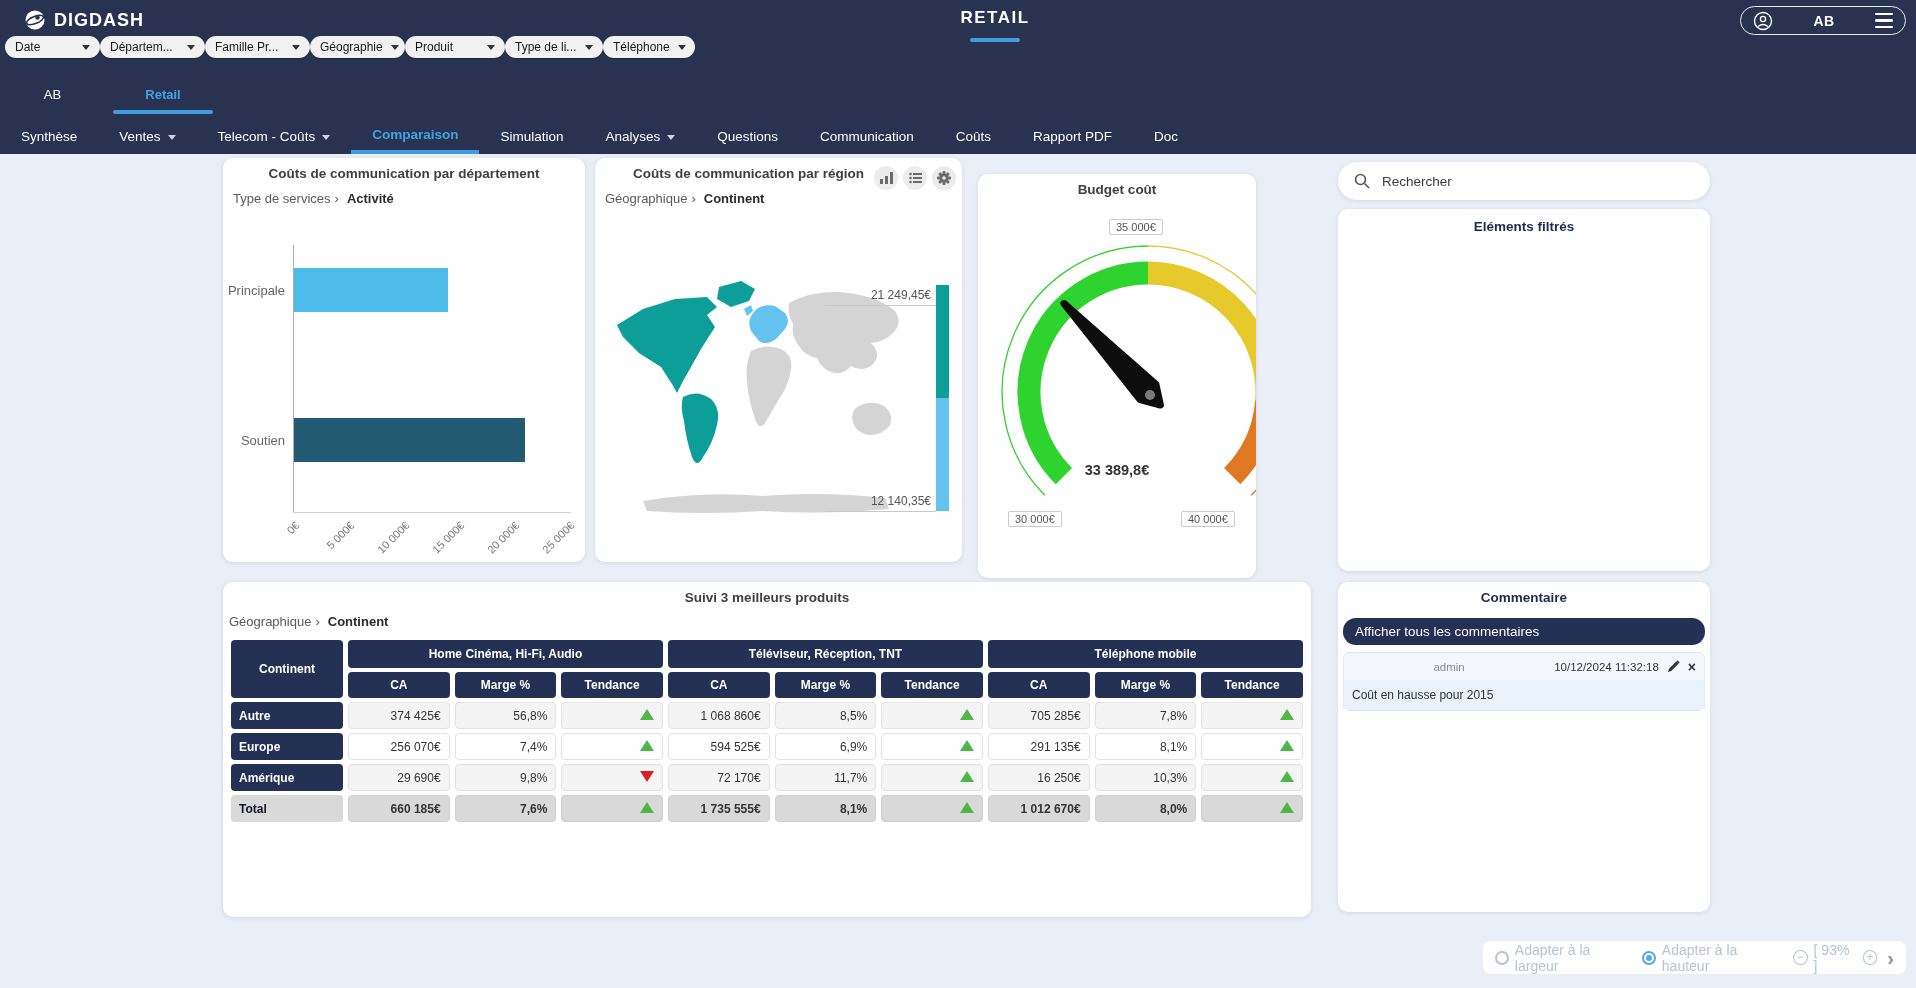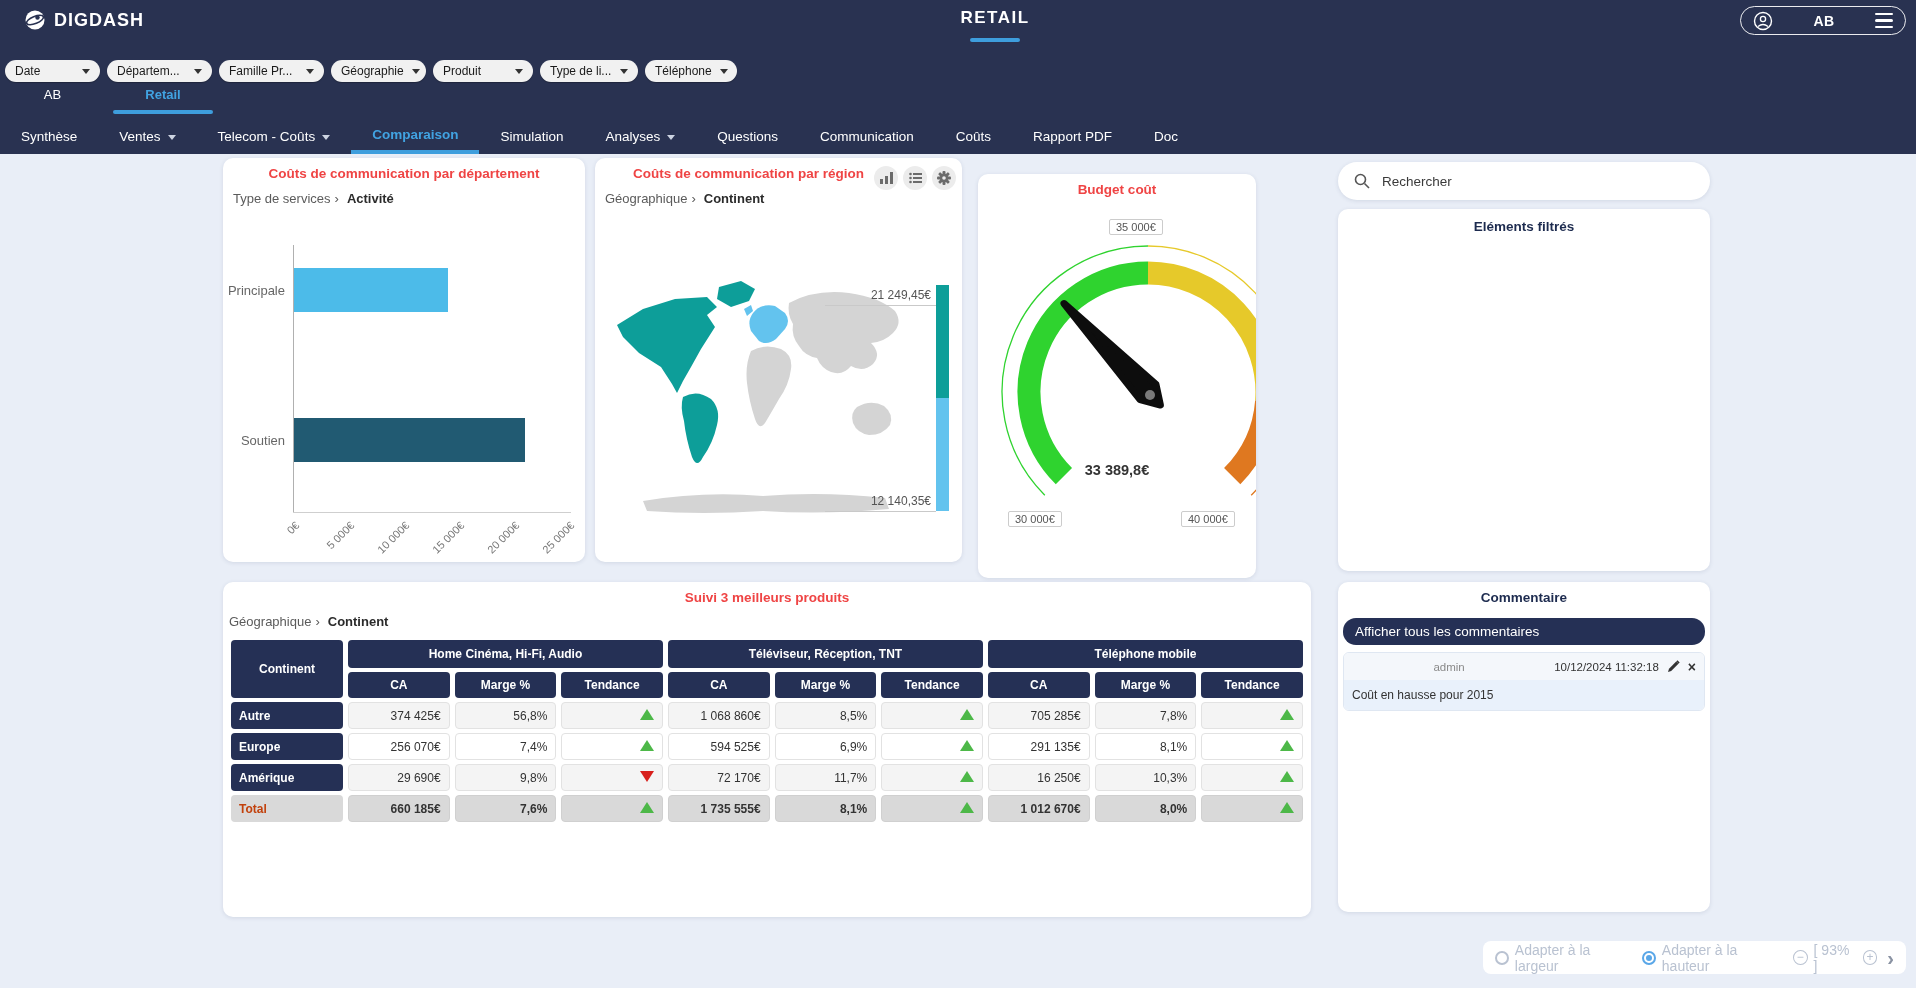--- a/index.html
+++ b/index.html
@@ -21,21 +21,21 @@
     color:#fff; font-size:17px; font-weight:bold; letter-spacing:1.5px; }
   .retail-underline { position:absolute; left:970px; top:38px; width:50px; height:4px; border-radius:2px; background:#3e9edd; }
   .user-pill { position:absolute; left:1740px; top:6px; width:166px; height:29px;
     border:1.5px solid rgba(255,255,255,.9); border-radius:15px; display:flex; align-items:center;
     justify-content:space-between; padding:0 12px; color:#fff; cursor:pointer; }
   .user-initials { font-size:14px; font-weight:bold; letter-spacing:.5px; }
   .burger { display:flex; flex-direction:column; gap:4px; }
   .burger span { display:block; width:18px; height:2.5px; background:#fff; border-radius:2px; }
 
   
-  .filters { position:absolute; left:5px; top:60px; display:flex; gap:7px; }
+  .filters { position:absolute; left:5px; top:36px; display:flex; }
   .pill { height:22px; background:#f1f1f1; border-radius:11px; display:flex; align-items:center;
     justify-content:space-between; padding:0 10px; font-size:12px; color:#1a1a1a; cursor:pointer;
     box-shadow:0 1px 1px rgba(0,0,0,.25); white-space:nowrap; }
   .pill .caret { width:0;height:0;border-left:4px solid transparent;border-right:4px solid transparent;
     border-top:5px solid #333; margin-left:8px; }
 
   
   .ptab { position:absolute; top:87px; font-size:13px; color:#fff; text-align:center; cursor:pointer; }
   .ptab.active { color:#41a3e2; font-weight:bold; }
   .ptab-underline { position:absolute; left:113px; top:110px; width:100px; height:4px; background:#3e9edd; border-radius:2px; }
@@ -44,21 +44,21 @@
   .navtabs { position:absolute; left:0; top:120px; height:34px; display:flex; }
   .ntab { height:34px; line-height:32px; padding:0 21px; font-size:13.5px; color:#fff; cursor:pointer;
     display:flex; align-items:center; gap:7px; }
   .ntab.active { color:#41a3e2; font-weight:bold; border-bottom:4px solid #3e9edd; line-height:28px; }
   .ntab .caret { width:0;height:0;border-left:4px solid transparent;border-right:4px solid transparent;
     border-top:5px solid #cdd4e2; }
 
   
   .card { position:absolute; background:#fff; border-radius:10px; box-shadow:0 1px 4px rgba(40,60,100,.12); }
   .card-title { position:absolute; left:0; top:8px; width:100%; text-align:center;
-    font-size:13.5px; font-weight:bold; color:#ef4444; }
+    font-size:13.5px; font-weight:bold; color:#404040; }
   .crumb { position:absolute; left:10px; top:33px; font-size:13px; color:#5b5b5b; }
   .crumb b { color:#2b2b2b; margin-left:4px; }
   .crumb .sep { margin:0 4px; color:#5b5b5b; }
 
   #card-dept   { left:223px; top:158px; width:362px; height:404px; }
   #card-region { left:595px; top:158px; width:367px; height:404px; }
   #card-gauge  { left:978px; top:174px; width:278px; height:404px; overflow:hidden; }
   #card-search { left:1338px; top:162px; width:372px; height:38px; border-radius:19px;
     display:flex; align-items:center; gap:12px; padding:0 16px; }
   #card-filtered { left:1338px; top:209px; width:372px; height:362px; }
@@ -99,21 +99,21 @@
   
   .ttable { position:absolute; left:3px; top:54px; width:1082px; border-collapse:separate;
     border-spacing:5px 4px; table-layout:fixed; font-size:12px; }
   .ttable th, .ttable td { border-radius:4px; }
   .th-navy { background:#253055; color:#fff; font-weight:bold; text-align:center; height:26px; padding:2px 4px; }
   .th-group { height:28px; }
   .th-rowlab { text-align:left; padding-left:8px; }
   .ttable td { background:#fff; border:1px solid #e2e2e2; text-align:right; padding:4px 8px; color:#333; height:27px; }
   tr.striped td { background:#f4f4f4; }
   tr.total-row td { background:#d9d9d9; border-color:#d0d0d0; font-weight:bold; }
-  tr.total-row .th-rowlab { background:#d9d9d9; color:#c2410c; }
+  tr.total-row .th-rowlab { background:#d9d9d9; color:#0f172a; }
   .tri { display:inline-block; width:0; height:0; border-left:7px solid transparent; border-right:7px solid transparent; }
   td.up .tri { border-bottom:11px solid #4db848; }
   td.down .tri { border-top:11px solid #d8201c; }
 
   
   .showall-bar { position:absolute; left:5px; top:36px; width:362px; height:27px; border-radius:13px;
     background:#253055; color:#fff; font-size:13.5px; line-height:27px; padding-left:12px; cursor:pointer; }
   .comment-item { position:absolute; left:5px; top:70px; width:362px; border:1px solid #dfe7f2; border-radius:6px; overflow:hidden; }
   .comment-head { height:27px; background:#f4f7fb; display:flex; align-items:center; padding:0 8px; gap:8px;text-align:center; }
   .comment-author { flex:1; font-size:11.5px; color:#8a8a8a; }

